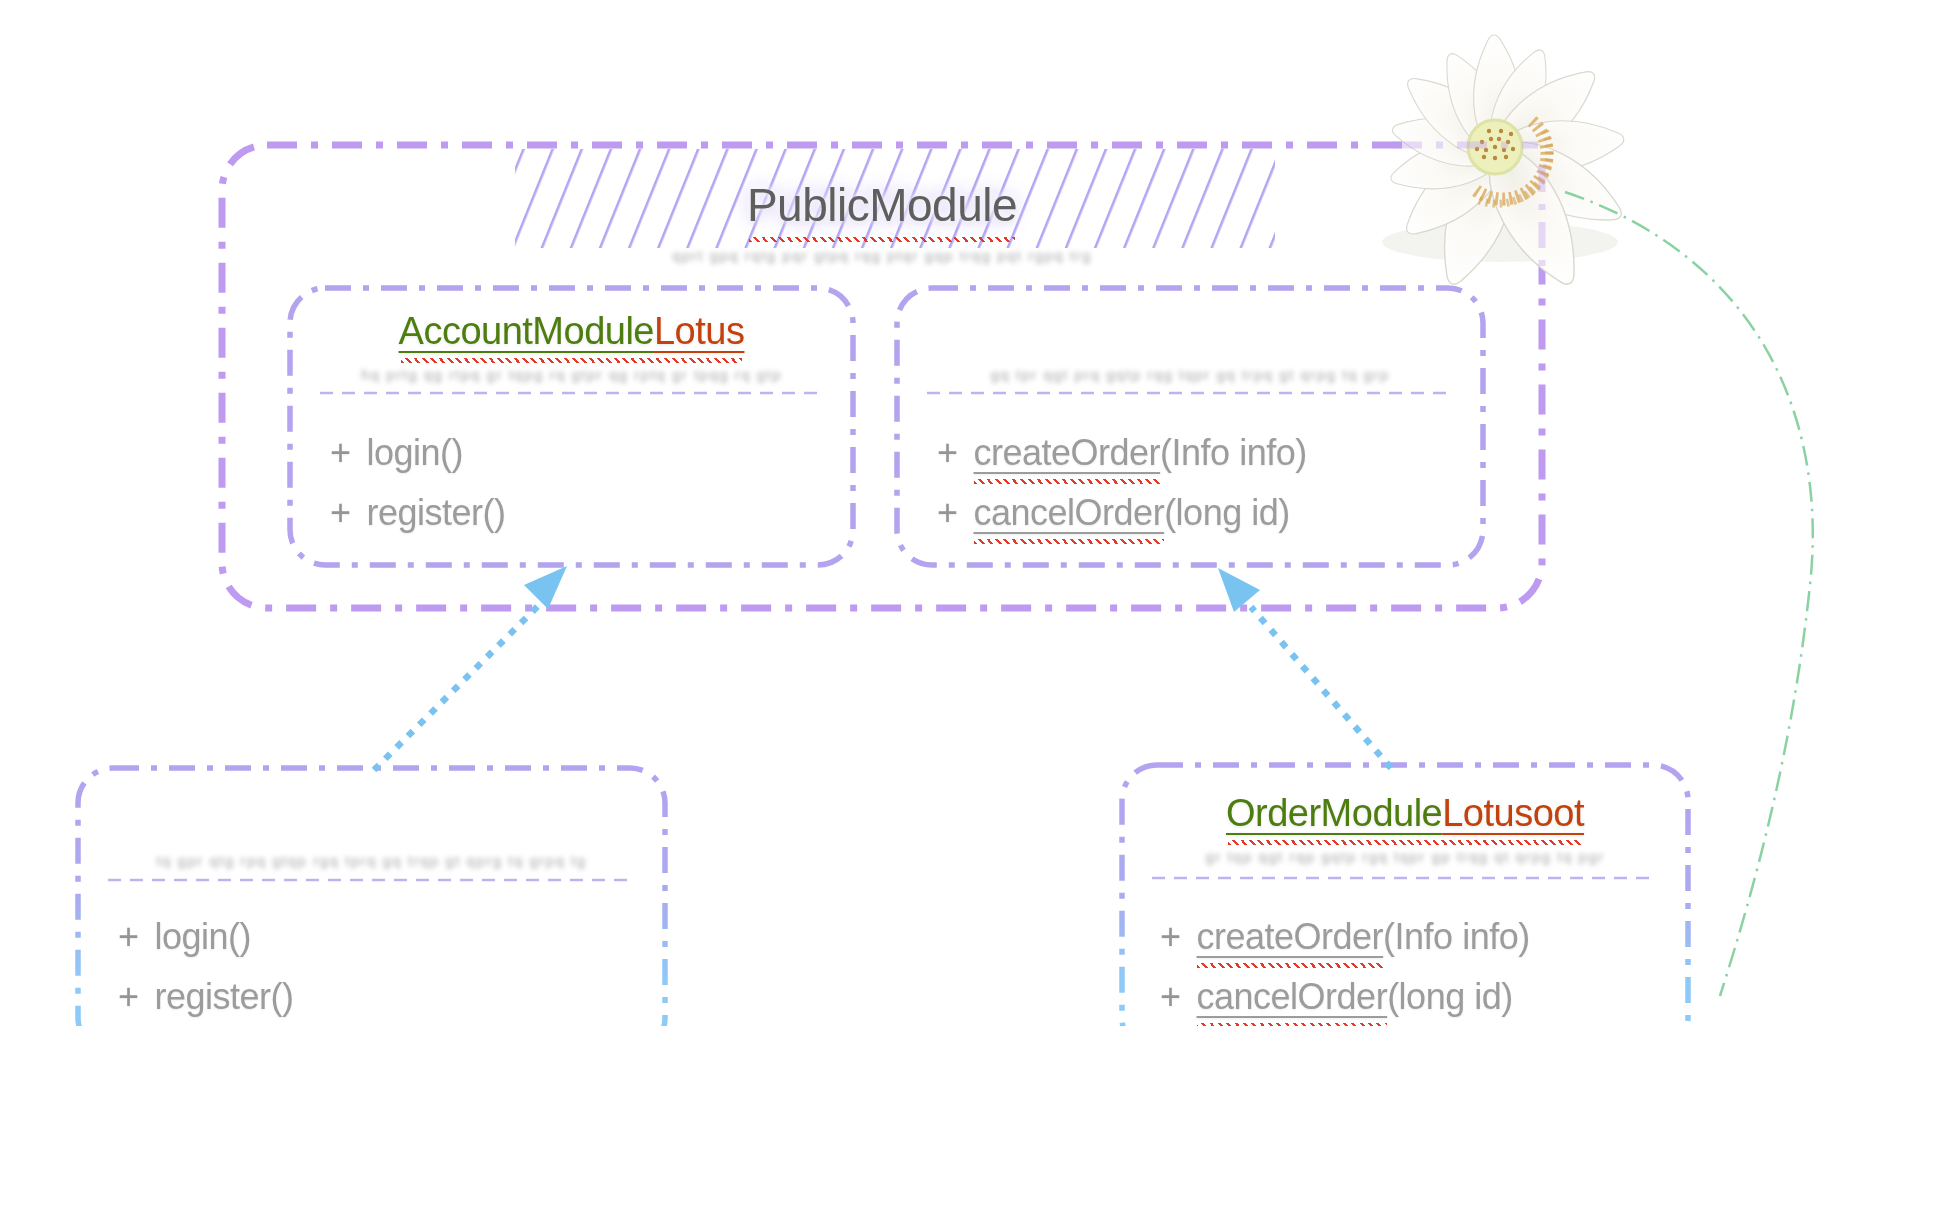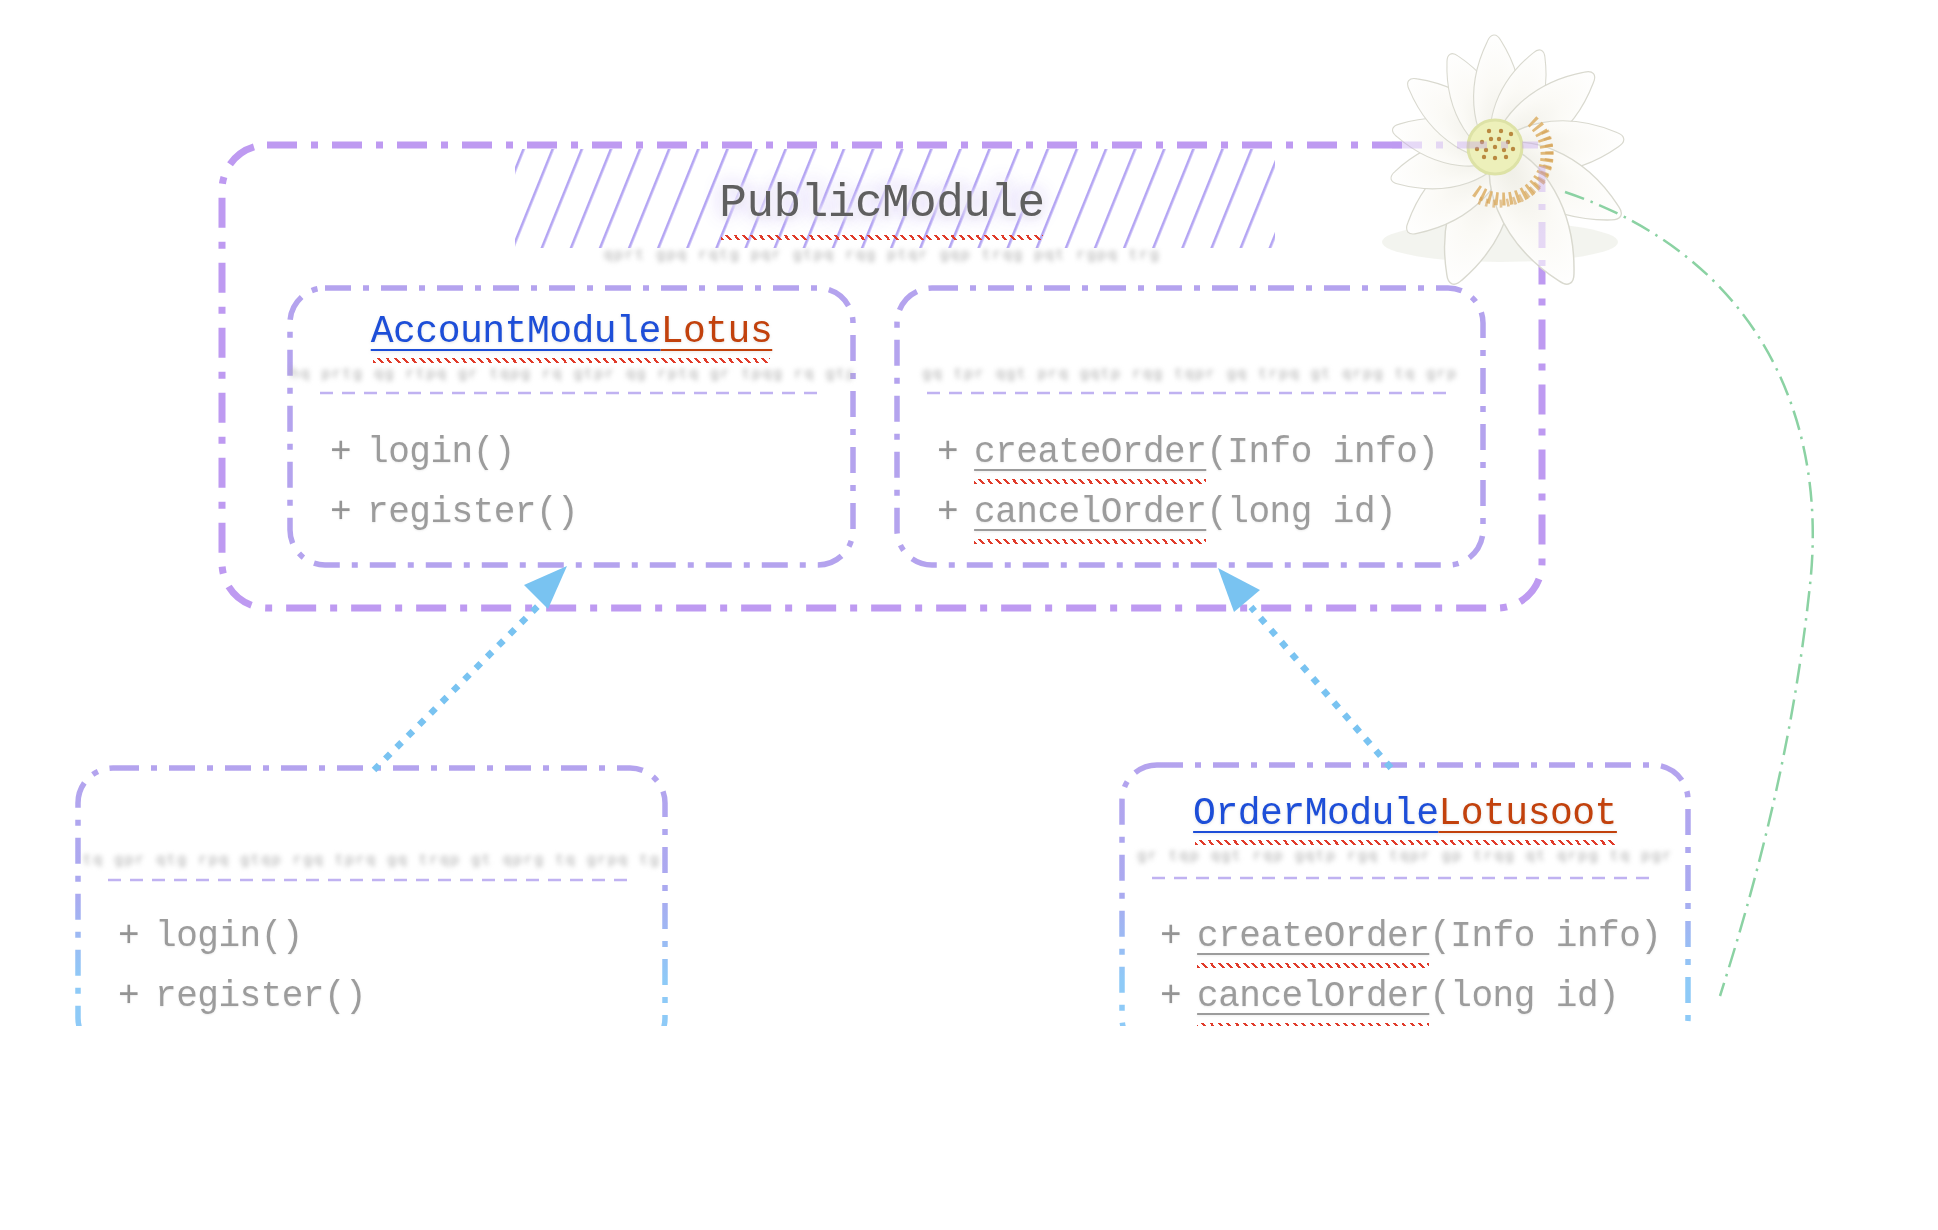--- a/index.html
+++ b/index.html
@@ -1,24 +1,24 @@
 <!DOCTYPE html>
 <html><head>
 <meta charset="utf-8">
 <style>
   html,body{margin:0;padding:0;background:#ffffff;}
   .stage{position:relative;width:1938px;height:1026px;background:#ffffff;overflow:hidden;
-         font-family:Liberation Mono, monospace;}
+         font-family:Liberation Sans, sans-serif;}
   svg.underlay{position:absolute;left:0;top:0;}
   .abs{position:absolute;}
   .pub-title{font-size:46px;color:#5f5f5f;text-align:center;letter-spacing:-0.5px;}
   .pub-title .tline{text-shadow:0 0 6px #ffffff,0 0 12px #ffffff,0 0 18px rgba(177,153,245,.85),0 2px 4px rgba(120,120,120,.2);}
   .box-title{font-size:38px;text-align:center;letter-spacing:-0.5px;}
   .tline{display:inline-block;position:relative;white-space:nowrap;}
-  .tmain{color:#1d4ed8;}
+  .tmain{color:#4d7c0f;}
   .taccent{color:#c2410c;}
   .ul{text-decoration-line:underline;text-decoration-thickness:2px;text-underline-offset:7px;}
   .box-title .tmain,.box-title .taccent{text-shadow:0 1px 3px rgba(150,150,150,.25);}
   .squig{position:absolute;left:2px;right:2px;height:5px;
          background:repeating-linear-gradient(48deg,#e03b2a 0 2.2px,transparent 2.2px 6.2px);}
   .squig-t{bottom:-10px;}
   .squig-m{bottom:-11px;left:0;right:0;}
   .note{font-size:15px;color:#a8a8a8;text-align:center;letter-spacing:1.5px;
         filter:blur(2.4px);white-space:nowrap;overflow:hidden;}
   .method{font-size:36px;color:#9c9c9c;letter-spacing:-0.5px;white-space:nowrap;

